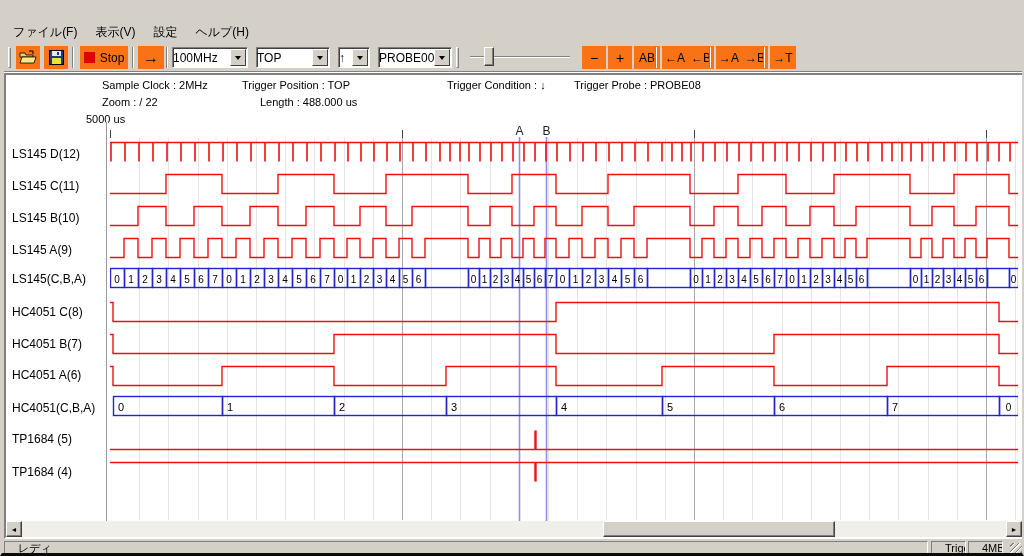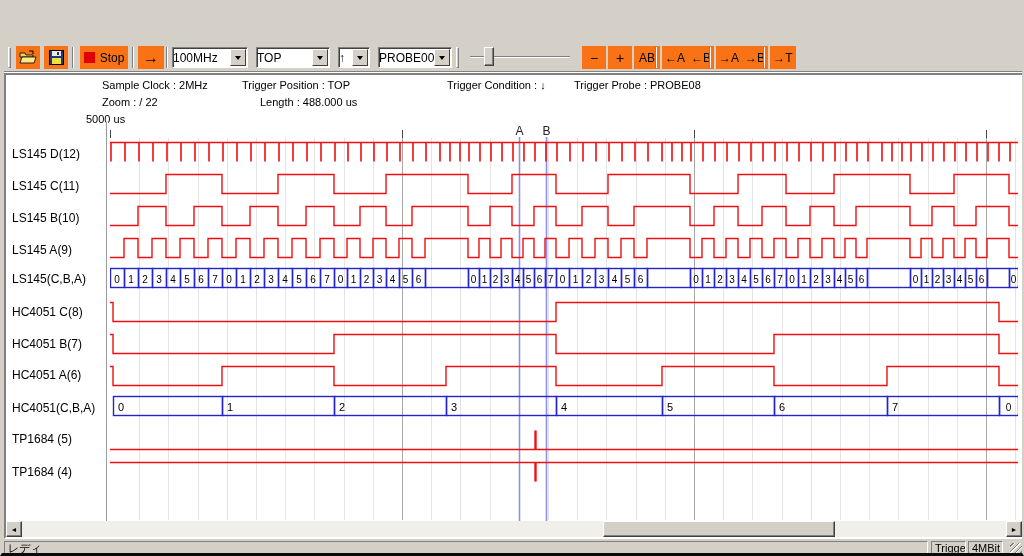--- a/index.html
+++ b/index.html
@@ -52,30 +52,36 @@
   
   .hscroll{position:absolute;left:4px;top:519px;width:1016px;height:16px;background:#f0efe9;}
   .sbtn{position:absolute;top:0;width:16px;height:16px;background:#d4d0c8;border:1px solid;
     border-color:#fff #404040 #404040 #fff;box-shadow:inset -1px -1px 0 #808080;
     display:flex;align-items:center;justify-content:center;font-size:7px;color:#000;}
   .sthumb{position:absolute;top:0;height:16px;background:#d4d0c8;border:1px solid;
     border-color:#fff #404040 #404040 #fff;box-shadow:inset -1px -1px 0 #808080;}
   
   .statusbar{position:absolute;left:2px;top:539px;width:1020px;height:14px;font-size:11px;}
   .sbox{position:absolute;top:0;height:14px;border:1px solid;border-color:#808080 #fff #fff #808080;
-    padding:0 3px;white-space:nowrap;overflow:hidden;line-height:12px;}
+    padding:0 13px;white-space:nowrap;overflow:hidden;line-height:12px;}
   .grip{position:absolute;right:2px;top:2px;width:12px;height:12px;
     background:repeating-linear-gradient(135deg,transparent 0 2px,#808080 2px 3px,#fff 3px 4px);}
 </style>
 </head>
 <body>
 
 <div class="window">
 
 
+  <div class="menubar">
+    <span class="menuitem">ファイル(F)</span>
+    <span class="menuitem">表示(V)</span>
+    <span class="menuitem">設定</span>
+    <span class="menuitem">ヘルプ(H)</span>
+  </div>
 
   <div class="toolbar">
     <div class="tbgrip" style="left:4px"></div>
     <div class="tb tbbtn" style="left:12px;width:24px">
       <svg width="18" height="15" viewBox="0 0 18 15">
         <path d="M1 3 h5 l1 2 h7 v2 h-13 z" fill="#f0d060" stroke="#000" stroke-width="0.8"></path>
         <path d="M1 13 L3 7 H17 L15 13 Z" fill="#ffe88a" stroke="#000" stroke-width="0.8"></path>
         <path d="M10 1 h4 M14 1 v3" stroke="#000" stroke-width="1" fill="none"></path>
       </svg>
     </div>

